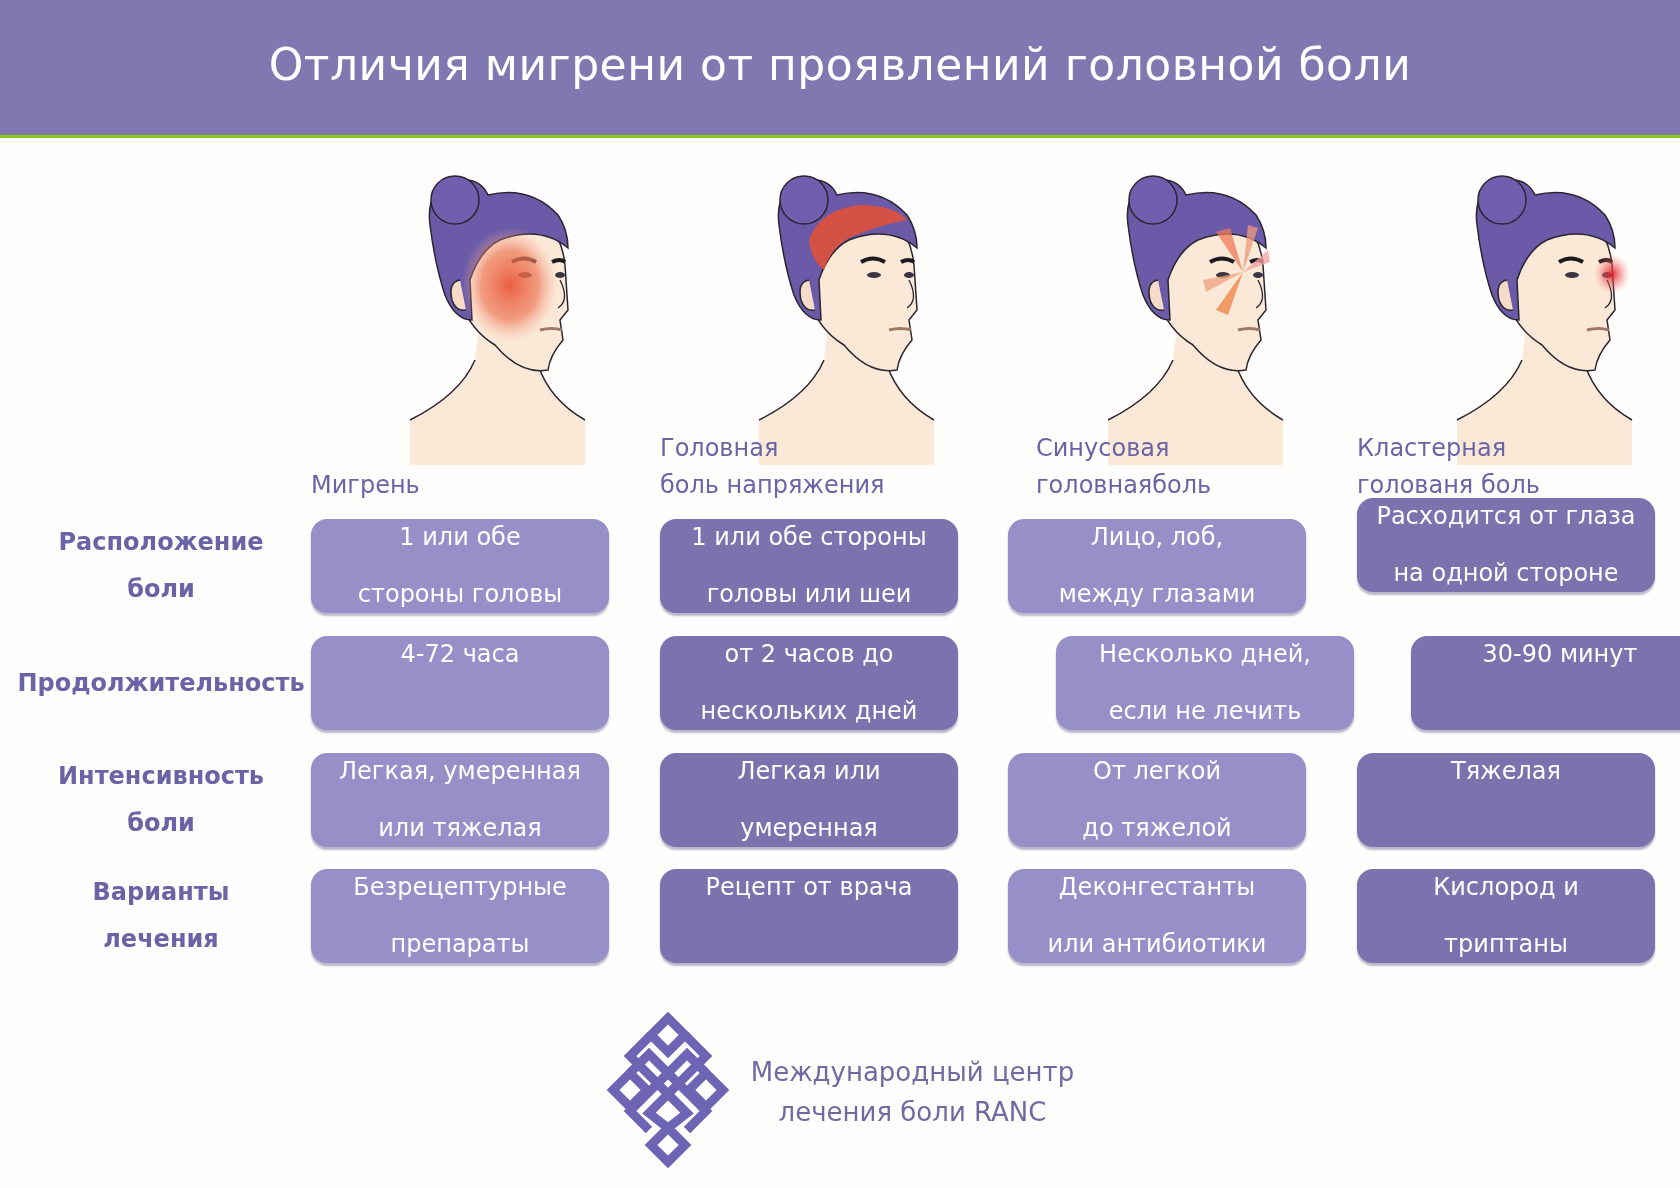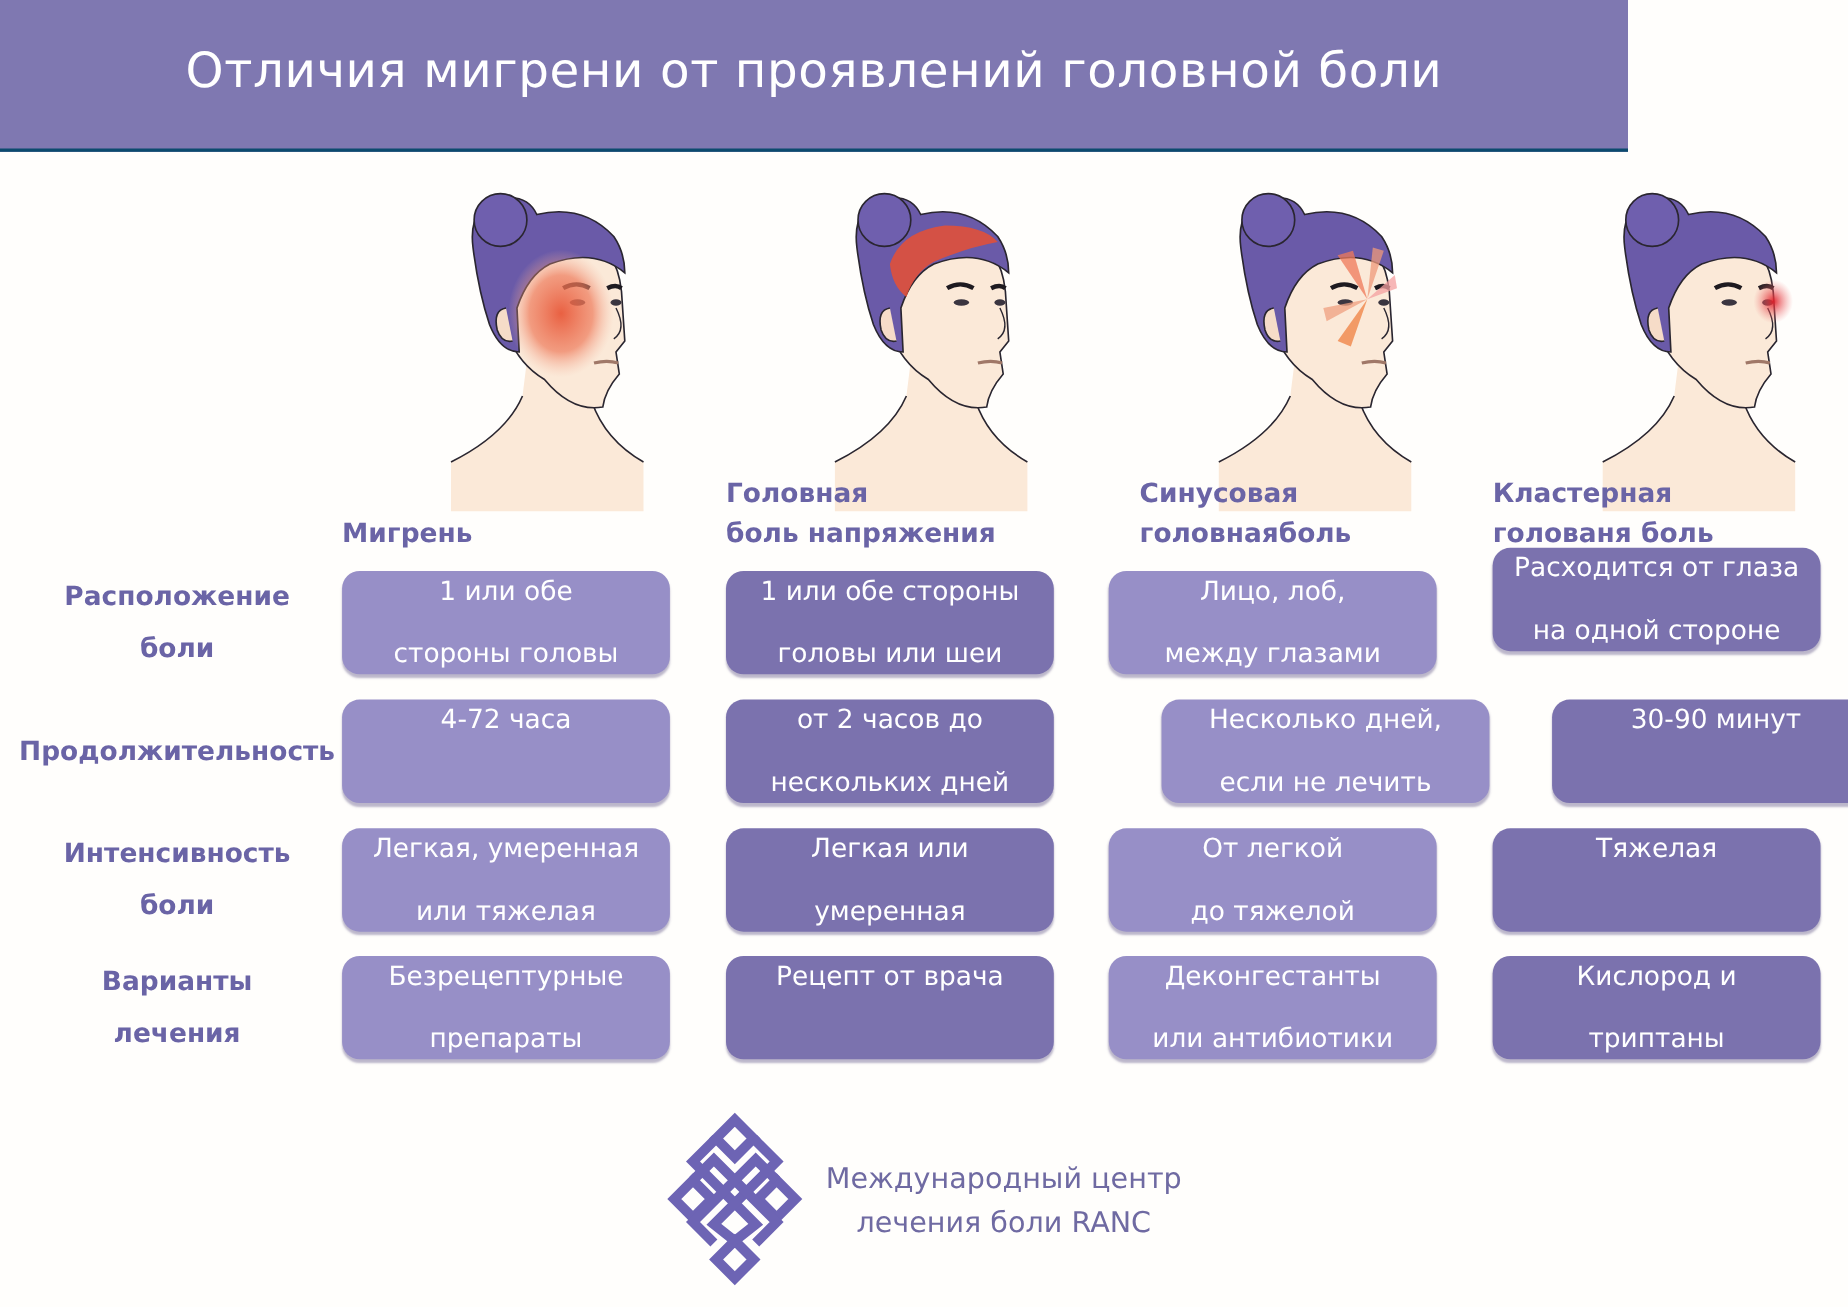--- a/index.html
+++ b/index.html
@@ -1,34 +1,34 @@
 <!DOCTYPE html>
 <html><head>
 <meta charset="utf-8">
 <style>
   * { box-sizing: border-box; margin: 0; padding: 0; }
   html, body { width: 1680px; height: 1188px; background: #fffefc; overflow: hidden; }
   body { font-family: "DejaVu Sans", sans-serif; position: relative; }
 
   .header {
-    position: absolute; left: 0; top: 0; width: 1480px; height: 138px;
+    position: absolute; left: 0; top: 0; width: 1680px; height: 138px;
     background: #7f78b1;
-    border-bottom: 3px solid #0c4a6e;
+    border-bottom: 3px solid #84cc16;
     display: flex; align-items: center; justify-content: center;
   }
   .header h1 {
     color: #ffffff; font-size: 44px; font-weight: normal; letter-spacing: 0.5px;
     margin-top: -6px;
   }
 
   .head-illus { position: absolute; top: 170px; width: 190px; height: 295px; }
   .head-illus svg { width: 100%; height: 100%; }
 
   .col-title {
-    position: absolute; color: #6a64a6; font-size: 24px; font-weight: bold;
+    position: absolute; color: #6a64a6; font-size: 24px; font-weight: normal;
     line-height: 37px; white-space: nowrap;
   }
 
   .row-label {
     position: absolute; left: 0; width: 322px; color: #6a64a6;
     font-size: 24px; font-weight: bold; line-height: 37px; text-align: center;
     display: flex; align-items: center; justify-content: center; flex-direction: column; gap: 10px;
   }
 
   .cell {

